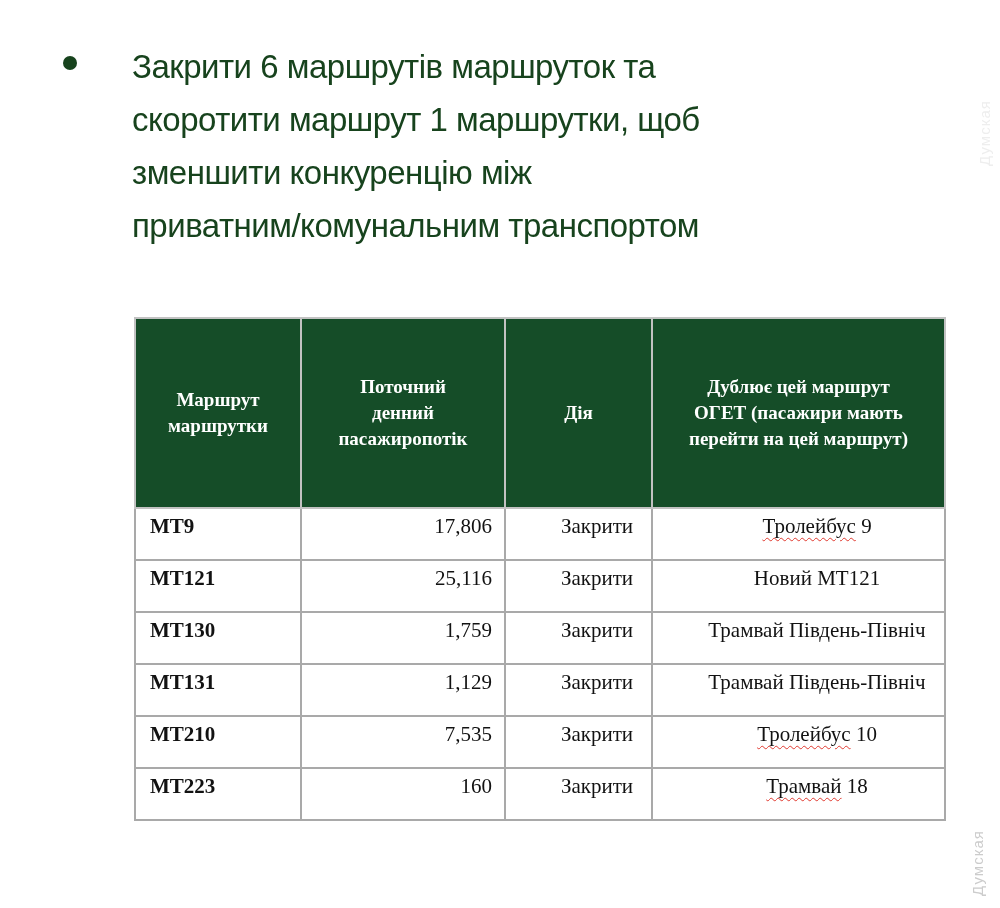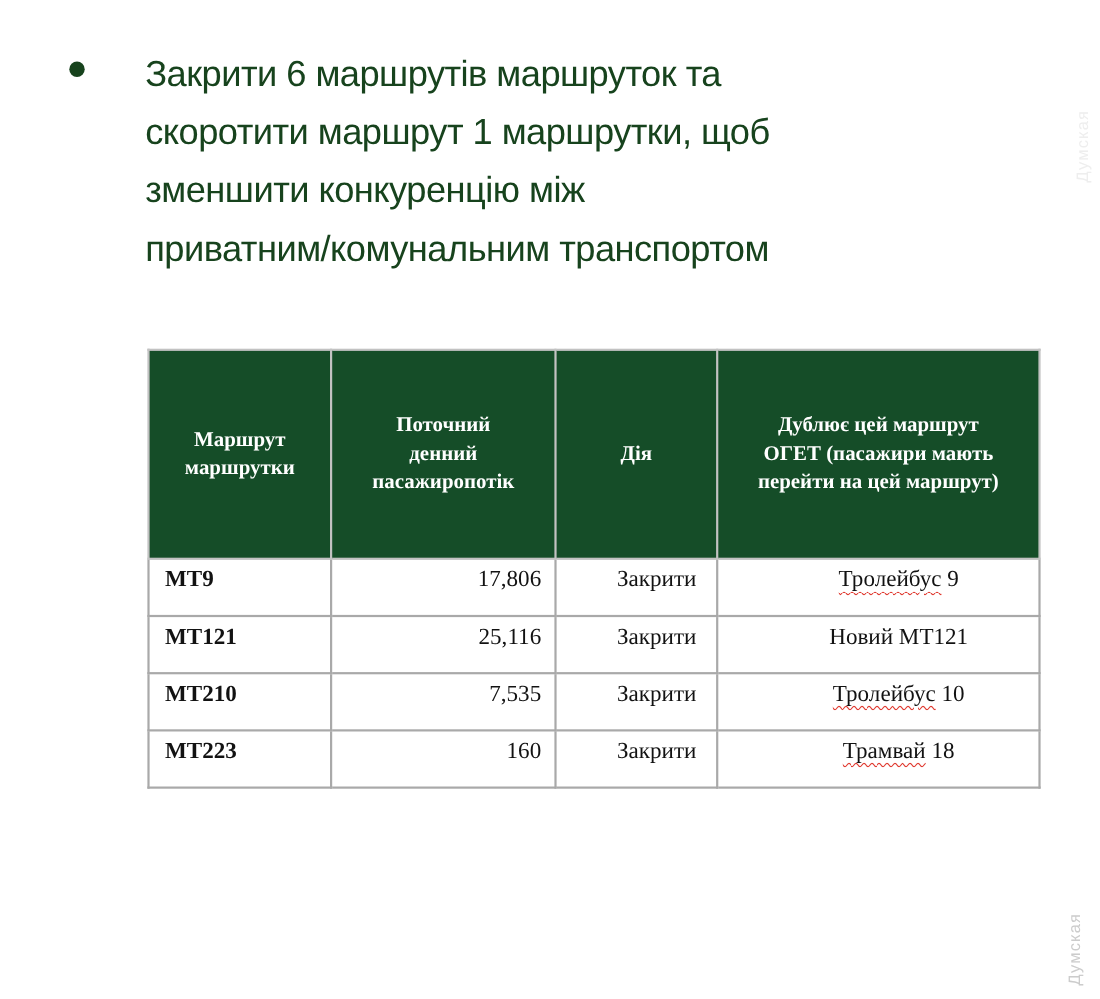--- a/index.html
+++ b/index.html
@@ -139,20 +139,32 @@
           <td class="c-action">Закрити</td>
           <td class="c-dup"><span class="wavy">Тролейбус</span><span> 9</span></td>
         </tr>
         <tr>
           <td class="c-route">МТ121</td>
           <td class="c-flow">25,116</td>
           <td class="c-action">Закрити</td>
           <td class="c-dup"><span class="wavy"></span><span>Новий МТ121</span></td>
         </tr>
         <tr>
+          <td class="c-route">МТ130</td>
+          <td class="c-flow">1,759</td>
+          <td class="c-action">Закрити</td>
+          <td class="c-dup"><span class="wavy"></span><span>Трамвай Південь-Північ</span></td>
+        </tr>
+        <tr>
+          <td class="c-route">МТ131</td>
+          <td class="c-flow">1,129</td>
+          <td class="c-action">Закрити</td>
+          <td class="c-dup"><span class="wavy"></span><span>Трамвай Південь-Північ</span></td>
+        </tr>
+        <tr>
           <td class="c-route">МТ210</td>
           <td class="c-flow">7,535</td>
           <td class="c-action">Закрити</td>
           <td class="c-dup"><span class="wavy">Тролейбус</span><span> 10</span></td>
         </tr>
         <tr>
           <td class="c-route">МТ223</td>
           <td class="c-flow">160</td>
           <td class="c-action">Закрити</td>
           <td class="c-dup"><span class="wavy">Трамвай</span><span> 18</span></td>

